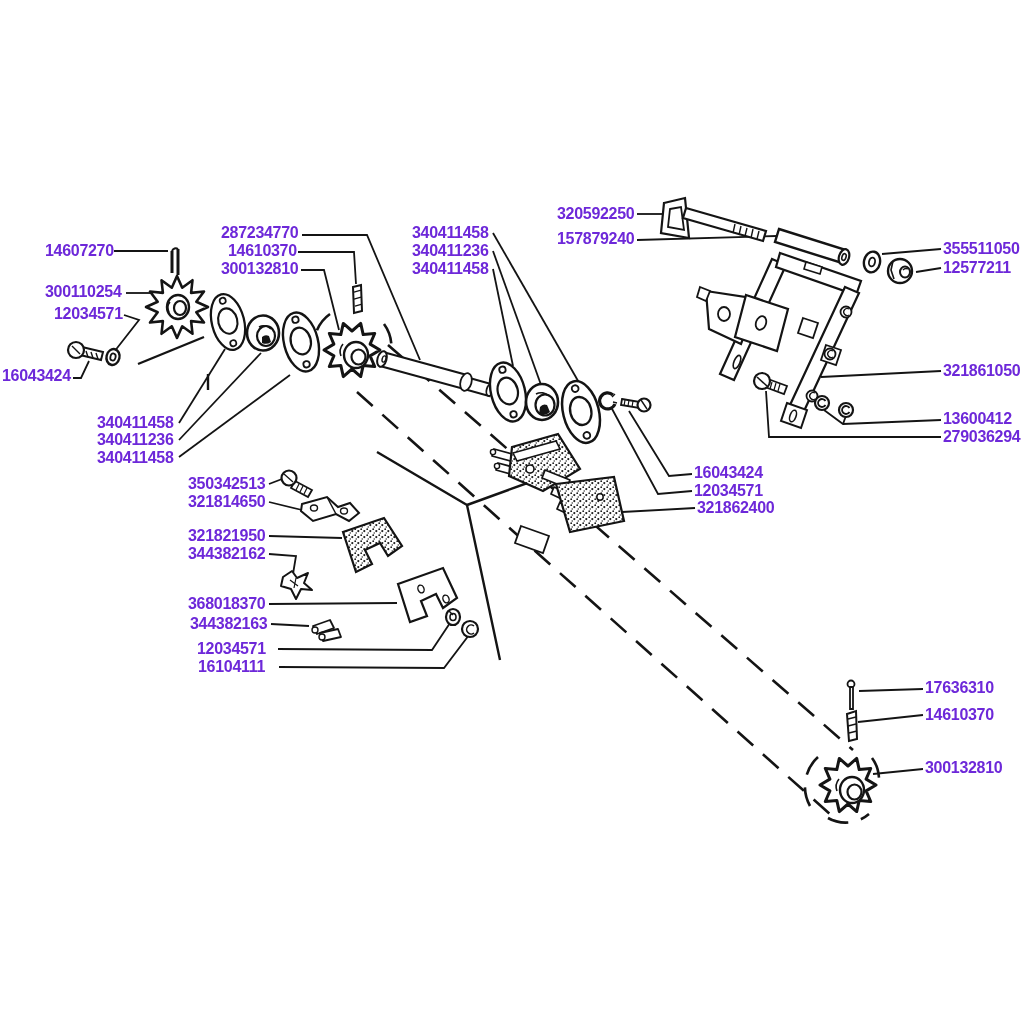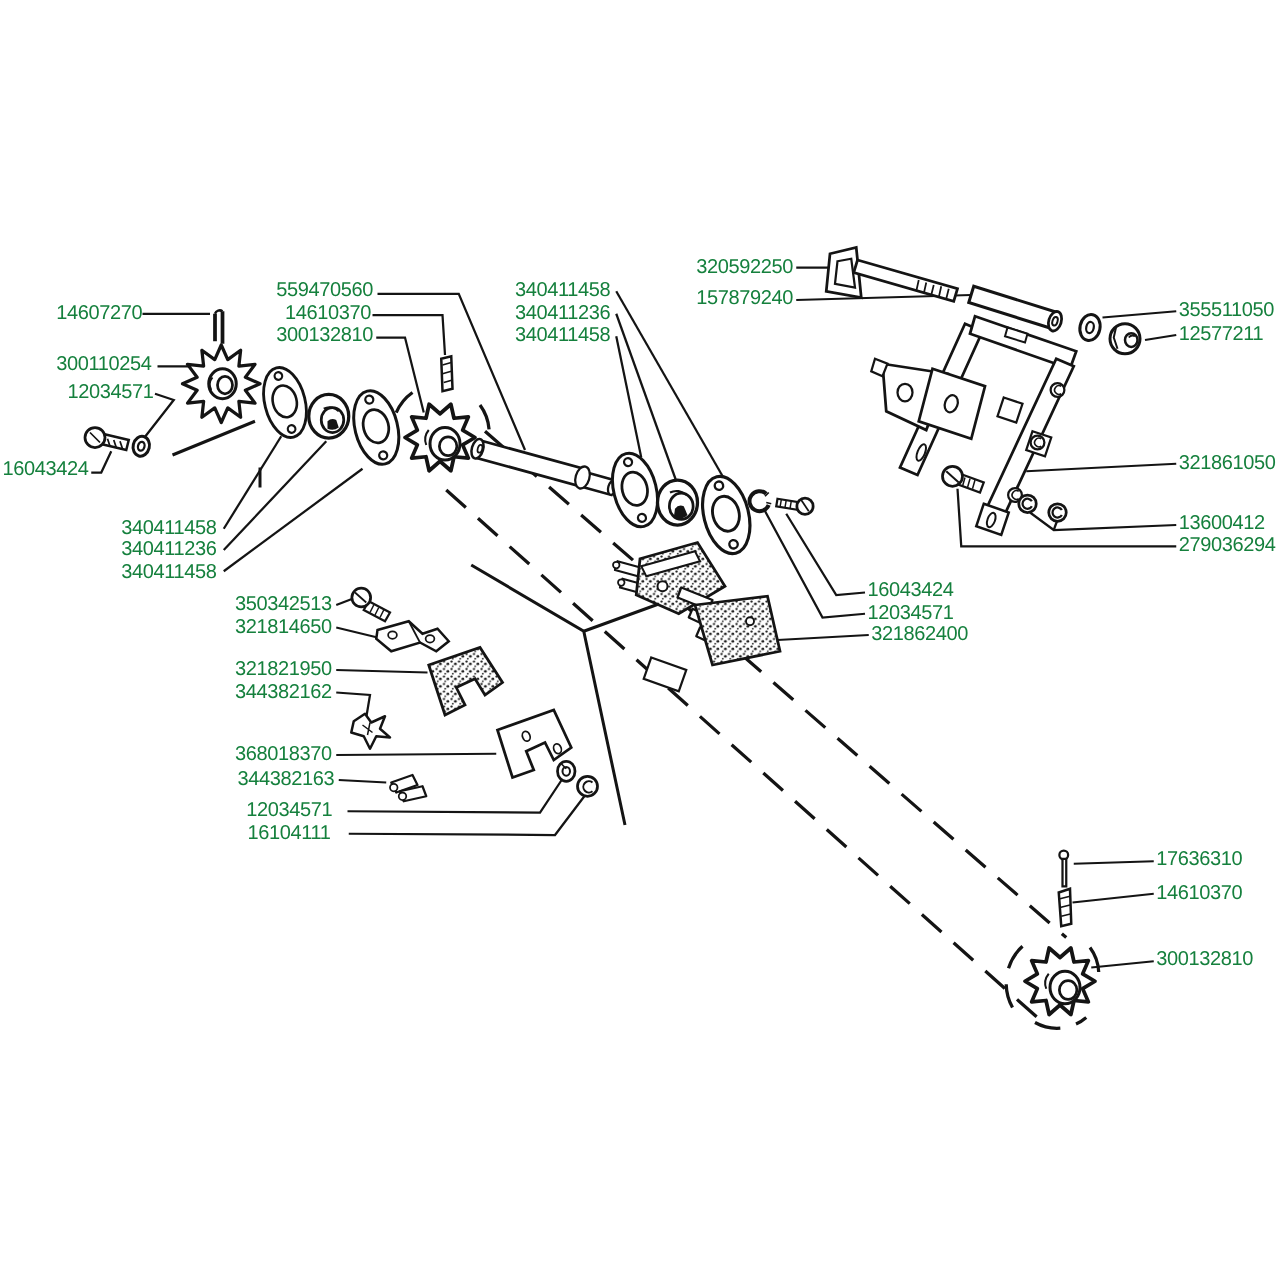--- a/index.html
+++ b/index.html
@@ -1,20 +1,20 @@
 <!DOCTYPE html>
 <html><head>
 <meta charset="utf-8">
 <style>
   html,body{margin:0;padding:0;background:#888;}
   #stage{position:relative;width:1024px;height:1024px;background:#ffffff;overflow:hidden;
          font-family:"Liberation Sans","DejaVu Sans",sans-serif;}
   #drawing{position:absolute;left:0;top:0;}
-  .pl{position:absolute;font-weight:normal;font-size:16px;line-height:16px;
-      color:#15803d;white-space:nowrap;letter-spacing:-0.3px;}
+  .pl{position:absolute;font-weight:bold;font-size:16px;line-height:16px;
+      color:#6d28d9;white-space:nowrap;letter-spacing:-0.3px;}
 </style>
 </head>
 <body>
 
 <div id="stage">
 
   <svg id="drawing" width="1024" height="1024" viewBox="0 0 1024 1024">
     <defs>
       <pattern id="sp" width="6" height="6" patternUnits="userSpaceOnUse">
         <rect width="6" height="6" fill="#ffffff"></rect>
@@ -293,21 +293,21 @@
       <path d="M847,714 L856,711 L857,739 L849,741 Z" fill="#fff" stroke="#141414" stroke-width="2"></path>
       <path d="M848,719 l8,-2 M848,726 l8,-2 M849,733 l8,-2" stroke="#141414" stroke-width="1.3"></path>
     </g>
     <use href="#spr10" transform="translate(848,785)"></use>
   </svg>
 
   <div class="pl" style="left:45px;top:243px">14607270</div>
   <div class="pl" style="left:45px;top:284px">300110254</div>
   <div class="pl" style="left:54px;top:306px">12034571</div>
   <div class="pl" style="left:2px;top:368px">16043424</div>
-  <div class="pl" style="left:221px;top:225px">559470560</div>
+  <div class="pl" style="left:221px;top:225px">287234770</div>
   <div class="pl" style="left:228px;top:243px">14610370</div>
   <div class="pl" style="left:221px;top:261px">300132810</div>
   <div class="pl" style="left:412px;top:225px">340411458</div>
   <div class="pl" style="left:412px;top:243px">340411236</div>
   <div class="pl" style="left:412px;top:261px">340411458</div>
   <div class="pl" style="left:557px;top:206px">320592250</div>
   <div class="pl" style="left:557px;top:231px">157879240</div>
   <div class="pl" style="left:943px;top:241px">355511050</div>
   <div class="pl" style="left:943px;top:260px">12577211</div>
   <div class="pl" style="left:943px;top:363px">321861050</div>

